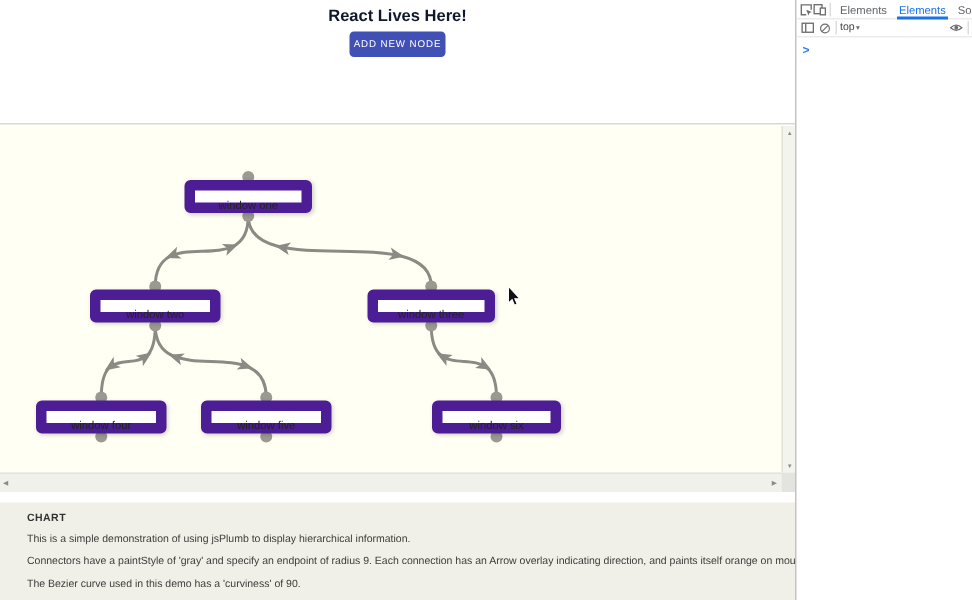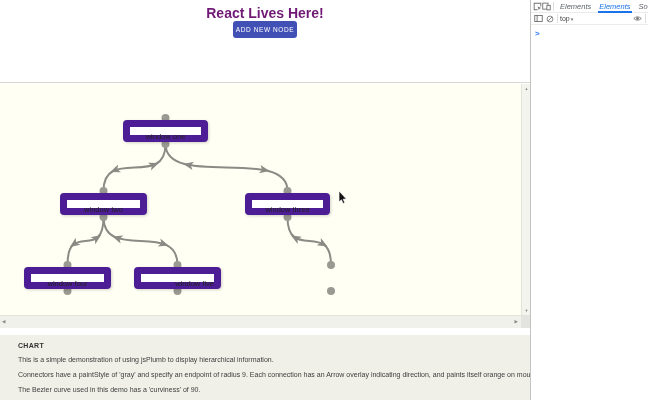--- a/index.html
+++ b/index.html
@@ -2,21 +2,21 @@
 <html><head>
 <meta charset="utf-8">
 <style>
   * { margin:0; padding:0; box-sizing:border-box; }
   body { font-family:"Liberation Sans", sans-serif; }
   .page { position:relative; width:648px; height:400px; background:#ffffff; overflow:hidden; }
 
   
   .main { position:absolute; left:0; top:0; width:530px; height:400px; background:#fff; }
   .app-title { position:absolute; top:5px; left:0; width:530px; text-align:center;
-               font-size:14px; font-weight:bold; color:#701a75; }
+               font-size:11px; font-weight:bold; color:#0f172a; }
   .add-btn { position:absolute; top:21px; left:233px; width:64px; height:17px;
              border:none; border-radius:3px; color:#fff; font-size:6.5px; letter-spacing:.6px;
              font-family:"Liberation Sans", sans-serif; text-transform:uppercase; cursor:pointer; }
 
   .chart-frame { position:absolute; left:0; top:82px; width:530px; height:245px;
                  border-top:1px solid #d9d9d2; }
   .chart-area { position:absolute; left:0; top:1px; width:521px; height:231px;
                 background:#fffff4; overflow:hidden; }
   .chart-area svg.tree { position:absolute; left:0; top:0; }
   .node { position:absolute; background:#fff; border:7px solid #4c1d95; border-radius:4px;
@@ -39,21 +39,21 @@
   .info h4 { font-size:7px; color:#333; letter-spacing:.3px; margin-bottom:7px; }
   .info p  { font-size:7px; color:#3c3c3c; margin-bottom:8px; white-space:nowrap; }
 
   
   .cursor { position:absolute; left:338px; top:191px; width:10px; height:14px; pointer-events:none; }
 
   
   .devtools { position:absolute; left:530px; top:0; width:118px; height:400px;
               background:#fff; border-left:1px solid #c3c3c3; }
   .dt-row { display:flex; align-items:center; border-bottom:1px solid #ebebeb; }
-  .dt-tabs-row { height:13px; padding-left:2px;font-style:italic; }
+  .dt-tabs-row { height:13px; padding-left:2px; }
   .dt-console-row { height:12px; padding-left:2px; }
   .dt-icon { display:flex; align-items:center; justify-content:center; width:11px; height:11px; cursor:pointer; }
   .dt-sep { width:1px; height:9px; background:#ddd; margin:0 2px; flex:0 0 1px; }
   .dt-tab { font-size:7.5px; color:#5f6368; padding:0 4px; height:13px; line-height:13px;
             position:relative; cursor:pointer; white-space:nowrap; }
   .dt-tab.active { color:#1a73e8; }
   .dt-tab.active::after { content:""; position:absolute; left:3px; right:3px; bottom:0;
                           height:2px; background:#1a73e8; }
   .dt-context { font-size:7px; color:#444; cursor:pointer; white-space:nowrap; }
   .dt-caret { font-size:5px; color:#6e6e6e; margin-left:1px; }
@@ -100,21 +100,22 @@
             <circle cx="177.5" cy="181" r="4" fill="#9a9a92"></circle>
             <circle cx="177.5" cy="207" r="4" fill="#9a9a92"></circle>
             <circle cx="331" cy="181" r="4" fill="#9a9a92"></circle>
             <circle cx="331" cy="207" r="4" fill="#9a9a92"></circle>
           </svg>
 
       <div class="node" style="left: 123px; top: 36px; width: 85px; height: 22px; line-height: 20px;">window one</div>
           <div class="node" style="left: 60px; top: 109px; width: 87px; height: 22px; line-height: 20px;">window two</div>
           <div class="node" style="left: 245px; top: 109px; width: 85px; height: 22px; line-height: 20px;">window three</div>
           <div class="node" style="left: 24px; top: 183px; width: 87px; height: 22px; line-height: 20px;">window four</div>
-          <div class="node" style="left: 134px; top: 183px; width: 87px; height: 22px; line-height: 20px; text-align: right;">window five</div>
+          <div class="node" style="left: 134px; top: 183px; width: 87px; height: 22px; line-height: 20px;">window five</div>
+          <div class="node" style="left: 288px; top: 183px; width: 86px; height: 22px; line-height: 20px;">window six</div>
         </div>
 
       <div class="vscroll">
         <span class="sarrow" style="top:2px">▲</span>
         <span class="sarrow" style="bottom:2px">▼</span>
       </div>
       <div class="hscroll">
         <span class="sarrow" style="left:2px">◀</span>
         <span class="sarrow" style="right:3px">▶</span>
       </div>

